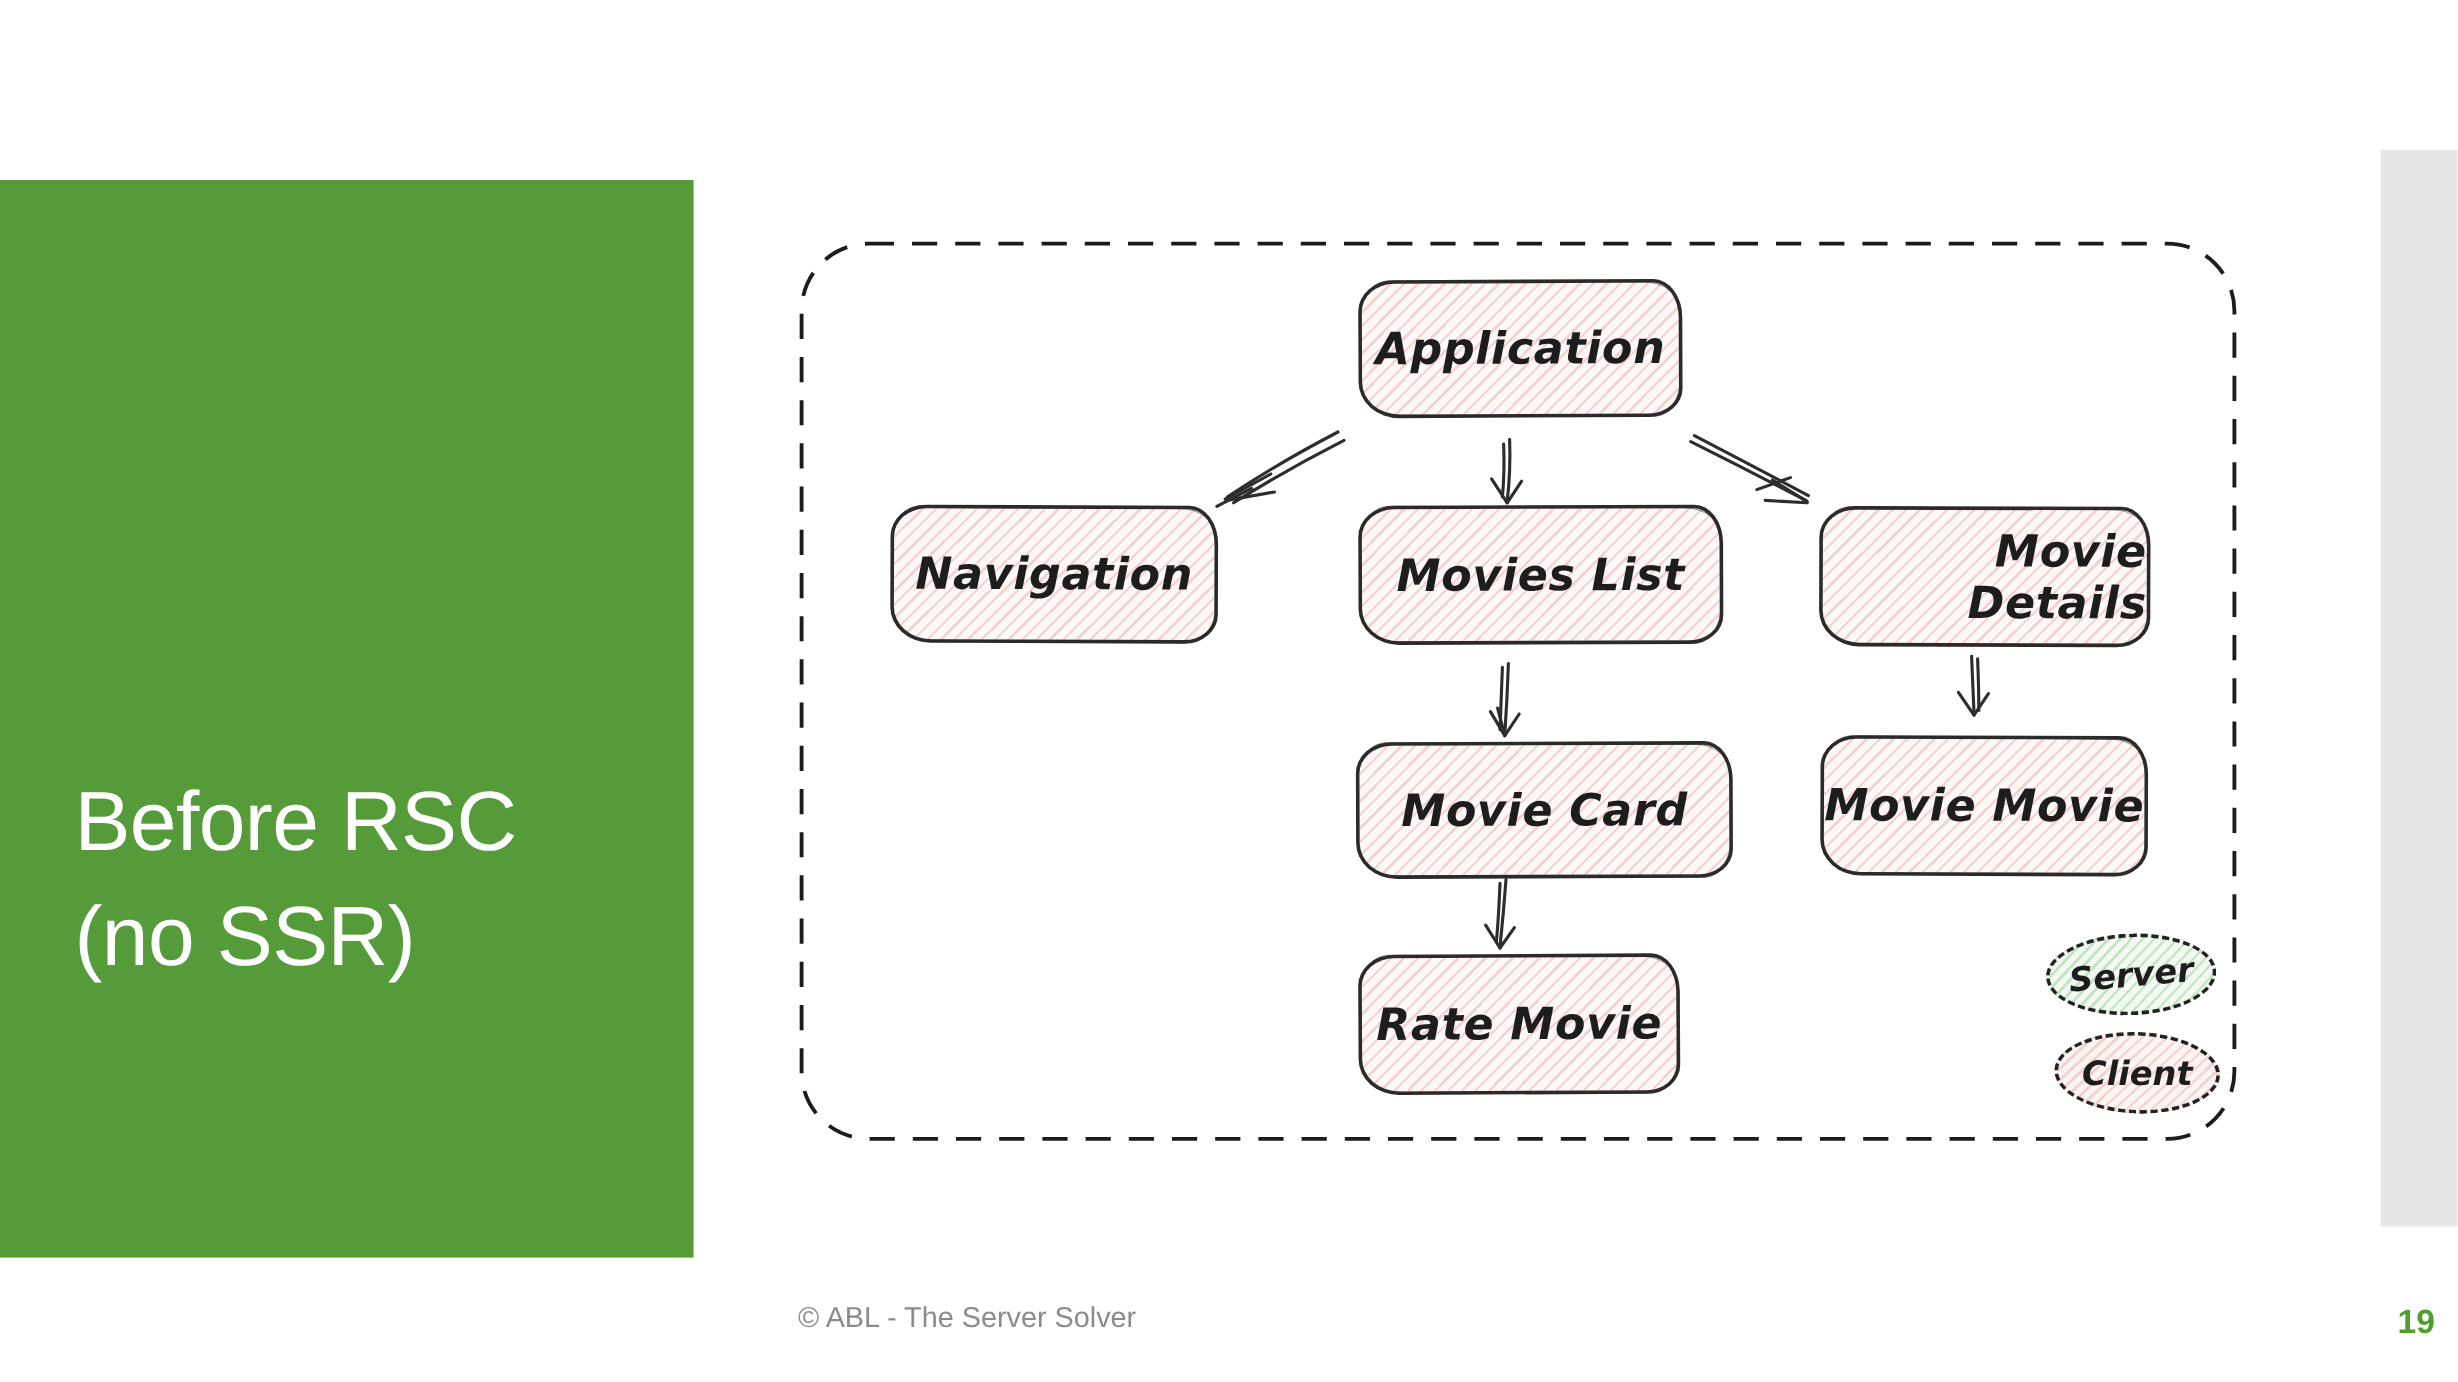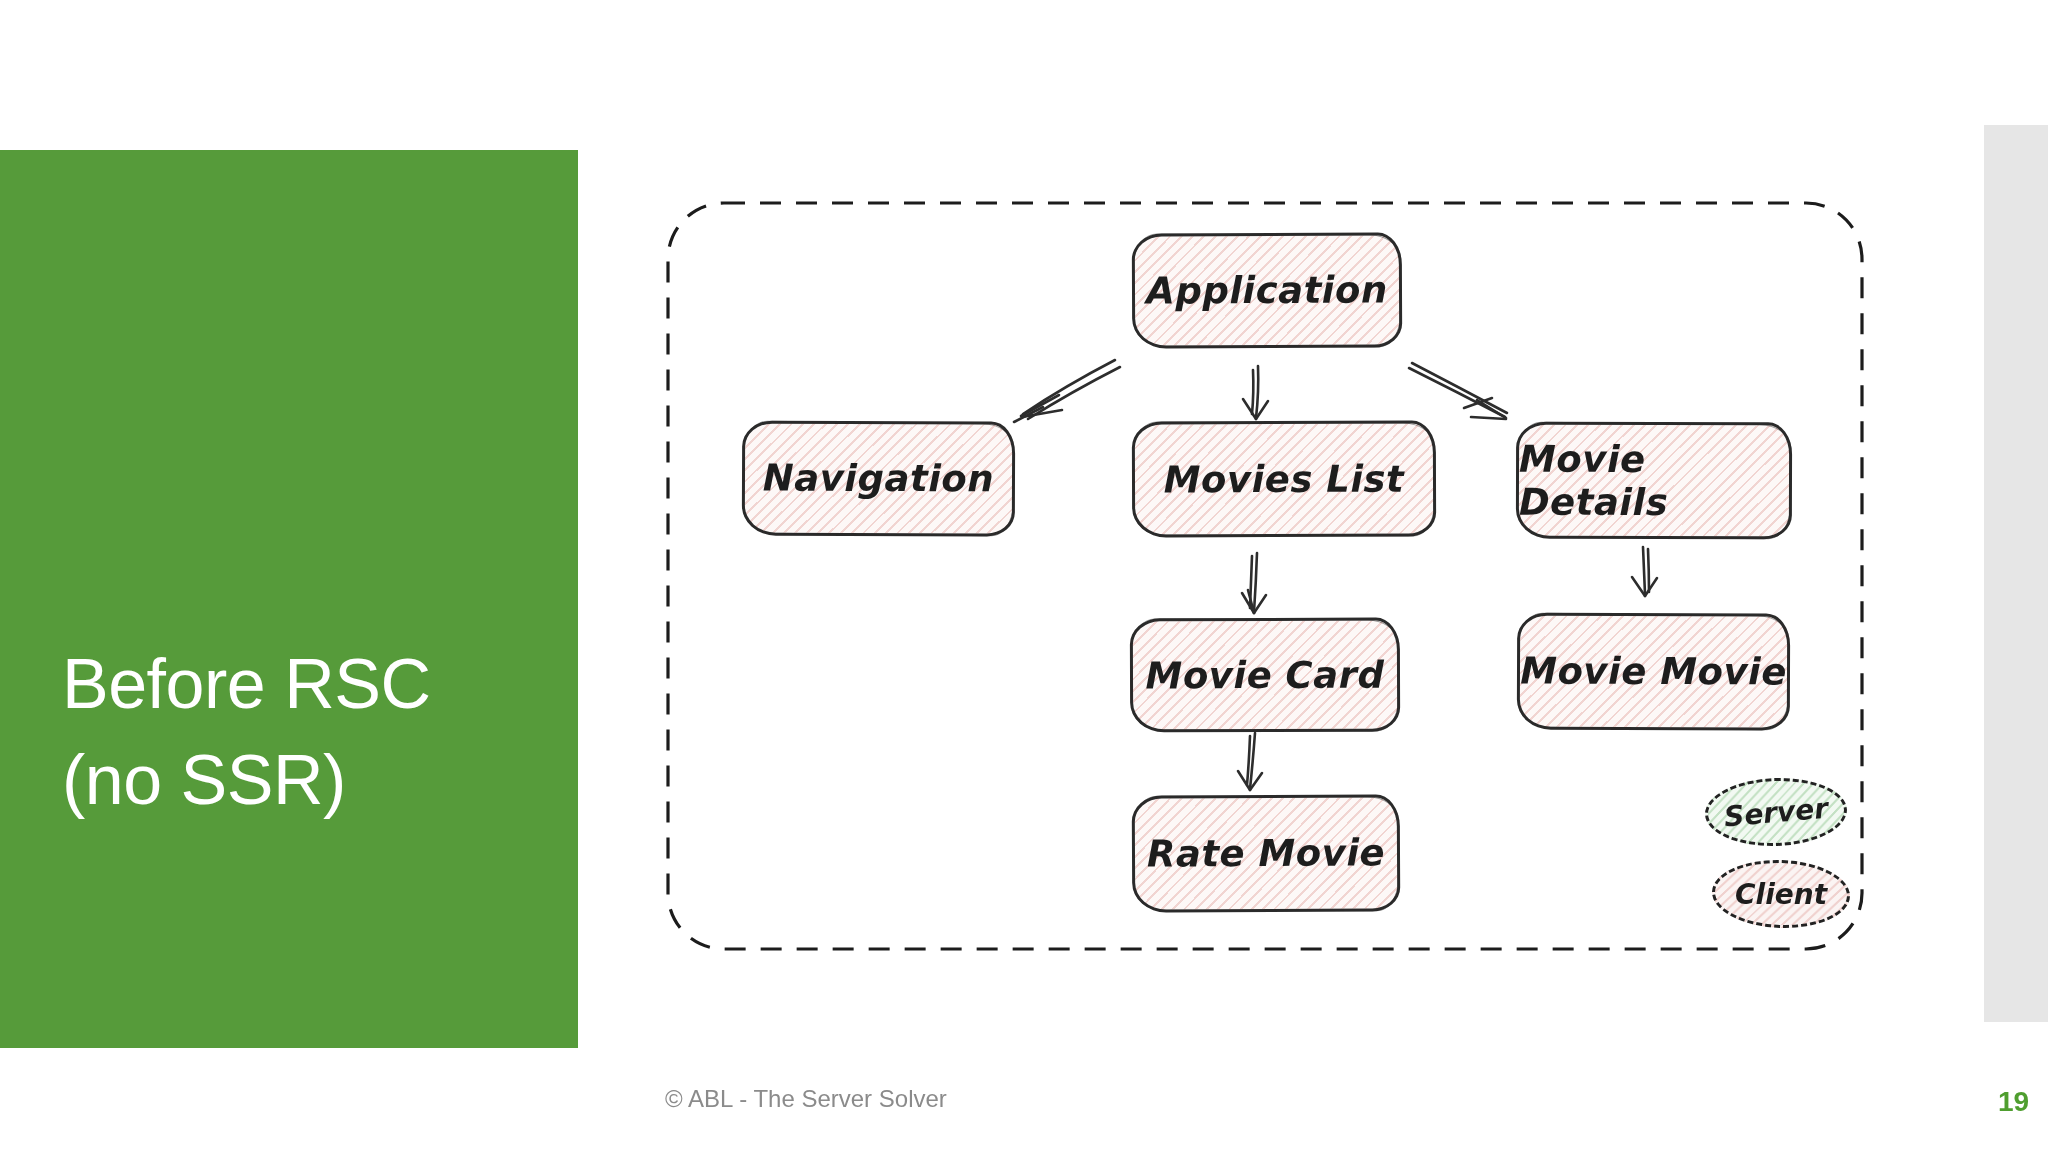--- a/index.html
+++ b/index.html
@@ -43,22 +43,22 @@
   }
   .node::after{
     content:"";position:absolute;inset:-2px;
     border:1.6px solid rgba(43,43,43,0.45);
     border-radius:24px 32px 22px 30px / 30px 24px 32px 26px;
     transform:rotate(0.45deg);pointer-events:none;
   }
   .n-application{left:467px;top:33px;width:270px;height:115px;transform:rotate(-0.25deg);}
   .n-navigation{left:77px;top:221px;width:273px;height:115px;transform:rotate(0.2deg);}
   .n-movies-list{left:467px;top:221px;width:304px;height:116px;transform:rotate(-0.2deg);}
-  .n-movie-details{left:851px;top:222px;width:276px;height:117px;transform:rotate(0.15deg);}
-  .n-movie-card{left:465px;top:418px;width:270px;height:114px;transform:rotate(-0.2deg);}
+  .n-movie-details{left:851px;top:222px;width:276px;height:117px;transform:rotate(0.15deg);text-align:right;}
+  .n-movie-card{left:465px;top:418px;width:314px;height:114px;transform:rotate(-0.2deg);}
   .n-movie-editor{left:852px;top:413px;width:273px;height:117px;transform:rotate(0.2deg);}
   .n-rate-movie{left:467px;top:595px;width:268px;height:117px;transform:rotate(-0.3deg);}
 
   
   .legend-ellipse{
     position:absolute;border:3px dashed #222222;border-radius:50%;
     display:flex;align-items:center;justify-content:center;
     font-family:"DejaVu Sans",sans-serif;font-style:italic;font-weight:600;
     font-size:28px;color:#1d1d1d;
   }

